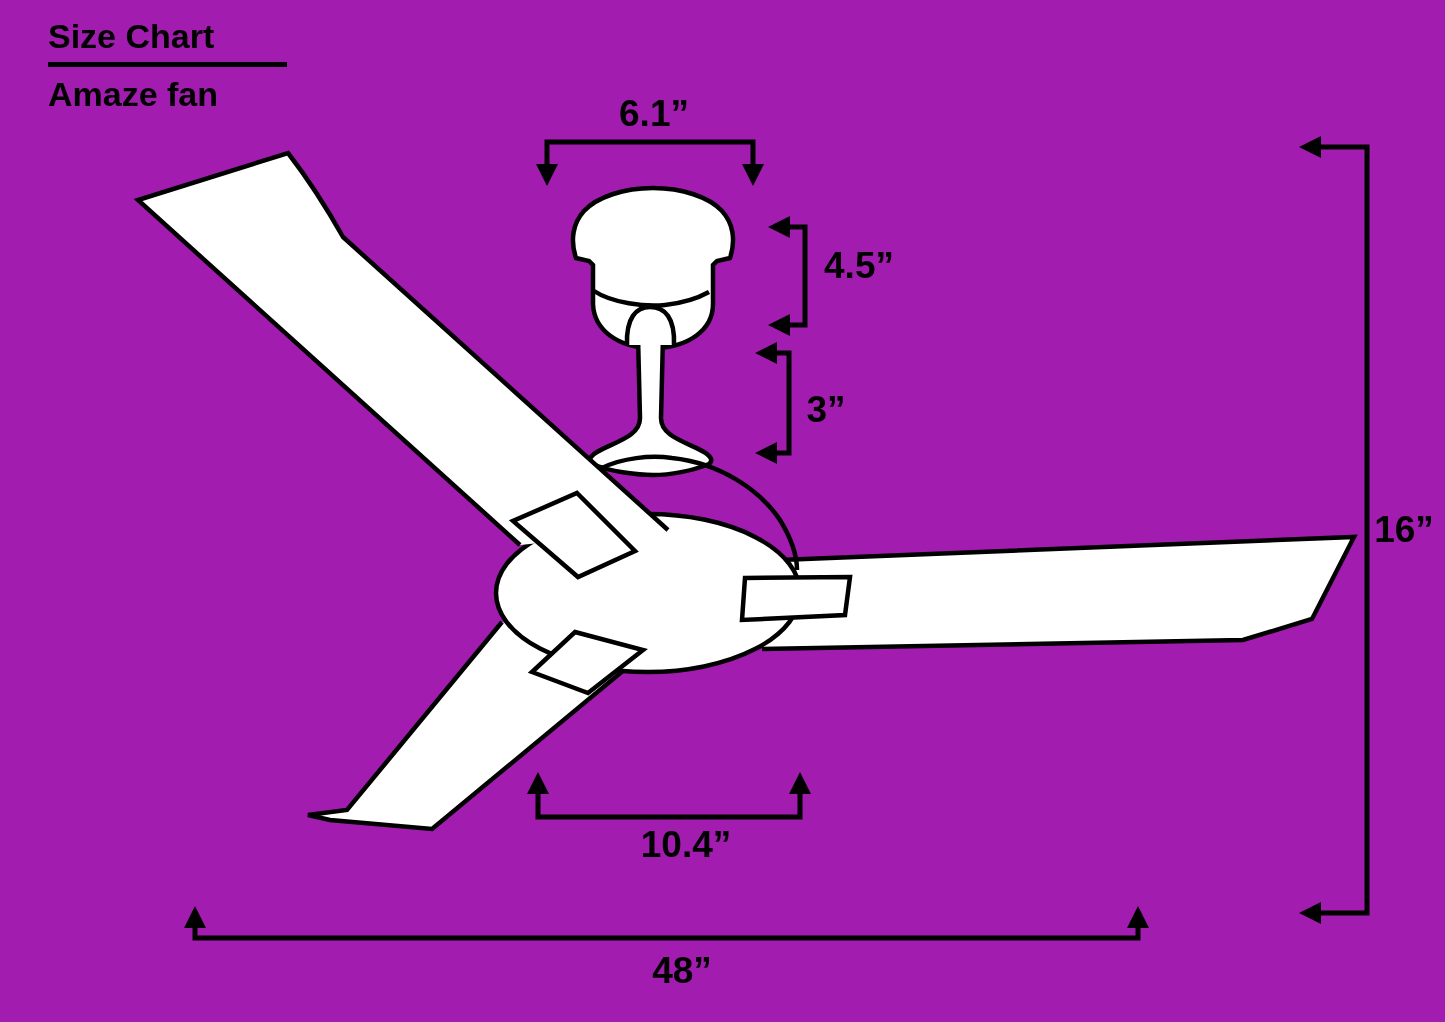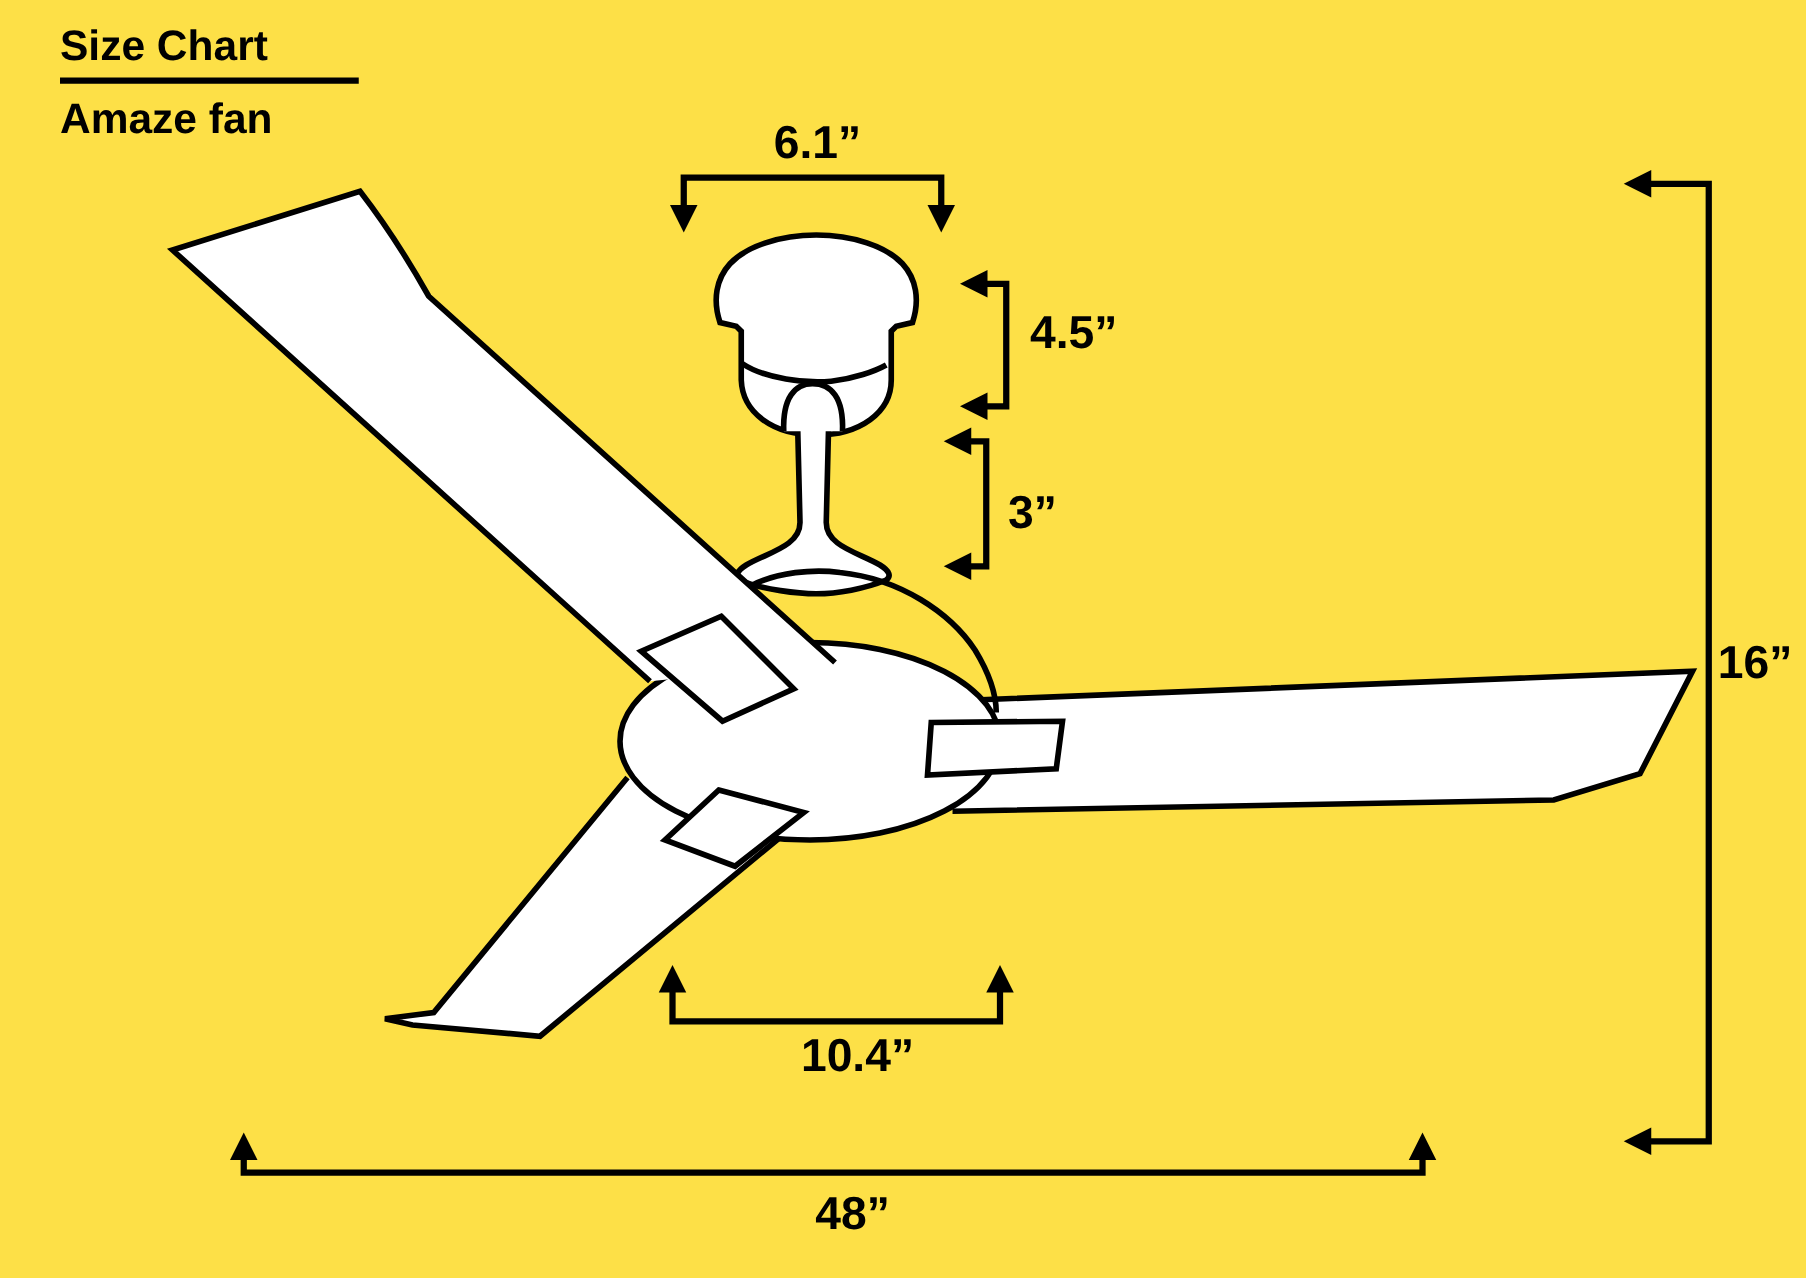--- a/index.html
+++ b/index.html
@@ -1,19 +1,19 @@
 <!DOCTYPE html>
 <html><head>
 <meta charset="utf-8">
 <style>
   html,body{margin:0;padding:0;background:#e8e8e8;}
   .stage{
     position:relative;
     width:1445px;height:1022px;
-    background:#fde047;
+    background:#a21caf;
     margin:0 auto;
     font-family:"Liberation Sans", sans-serif;
     overflow:hidden;
   }
   svg{display:block;width:100%;height:100%;}
   
   .fan-line{fill:none;stroke:#000;stroke-width:4.5;stroke-linejoin:miter;stroke-linecap:butt;}
   .fan-fill{fill:#fff;stroke:none;}
   .fan-solid{fill:#fff;stroke:#000;stroke-width:4.5;stroke-linejoin:miter;}
   

